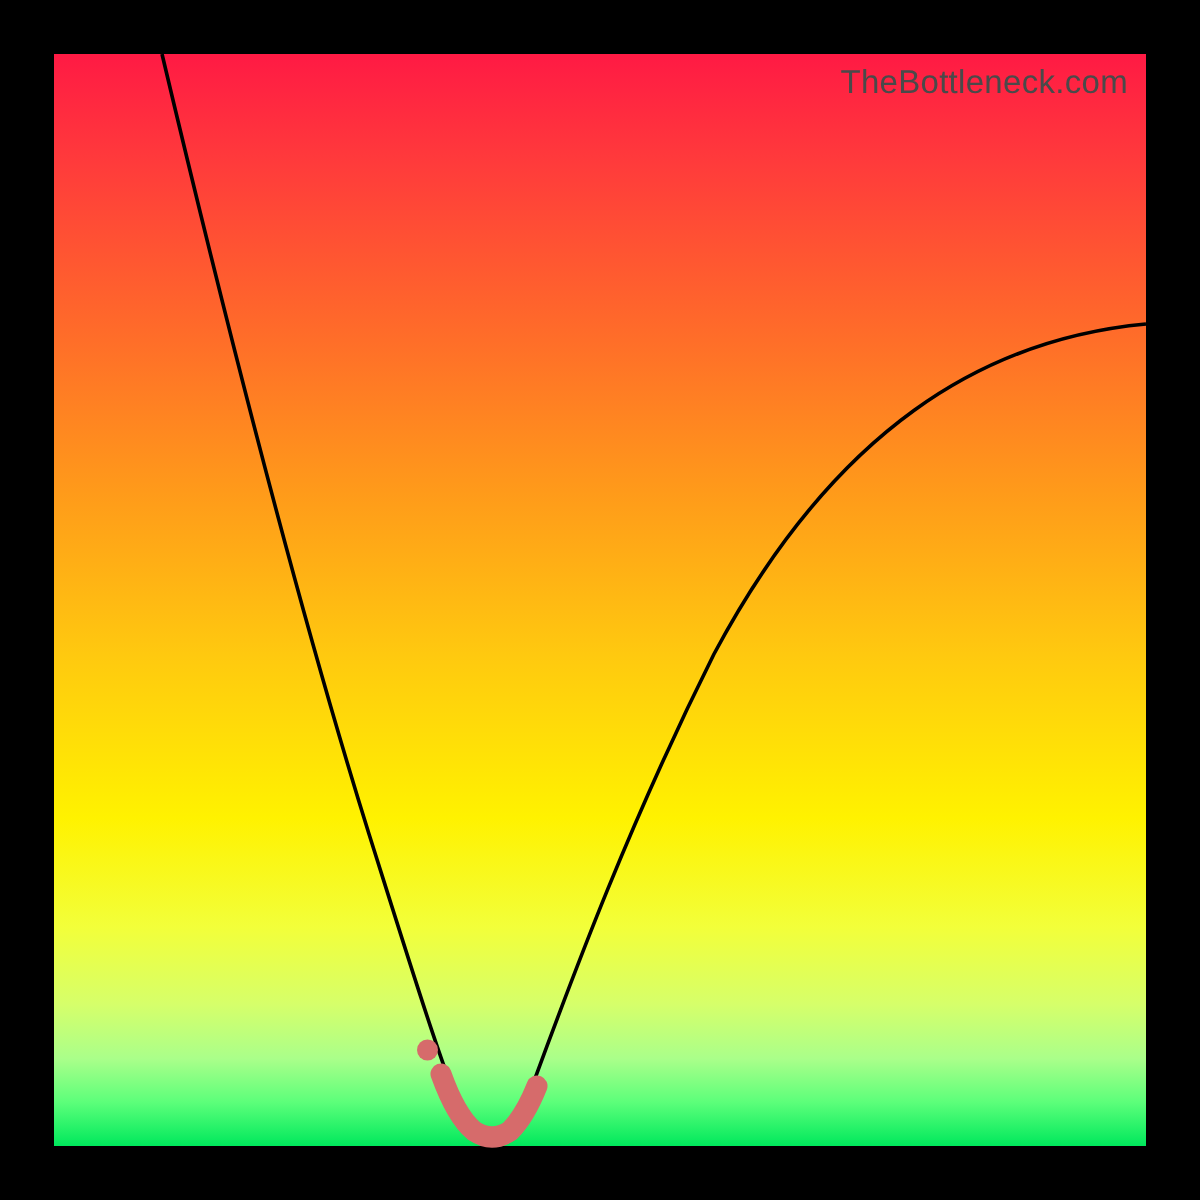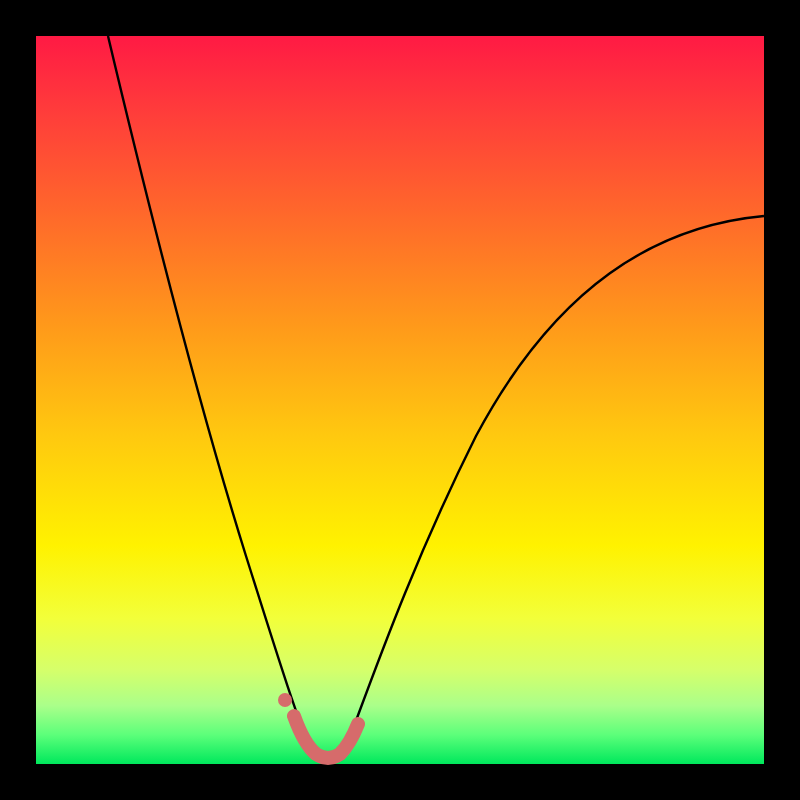--- a/index.html
+++ b/index.html
@@ -56,20 +56,21 @@
     width: 728px;
     height: 728px;
     overflow: visible;
   }
 </style>
 </head>
 <body>
 
 <div class="frame">
   <div class="plot">
+    <div class="watermark">TheBottleneck.com</div>
     <svg class="curves" viewBox="0 0 728 728" preserveAspectRatio="none">
       <path d="M 72 0
                C 110 160, 160 360, 210 520
                C 240 615, 260 680, 278 722" fill="none" stroke="#000" stroke-width="2.4"></path>
       <path d="M 306 722
                C 330 660, 370 540, 440 400
                C 520 250, 620 190, 728 180" fill="none" stroke="#000" stroke-width="2.4"></path>
 
       <path d="M 278 722 Q 292 727 306 722" fill="none" stroke="#000" stroke-width="2"></path>
 

